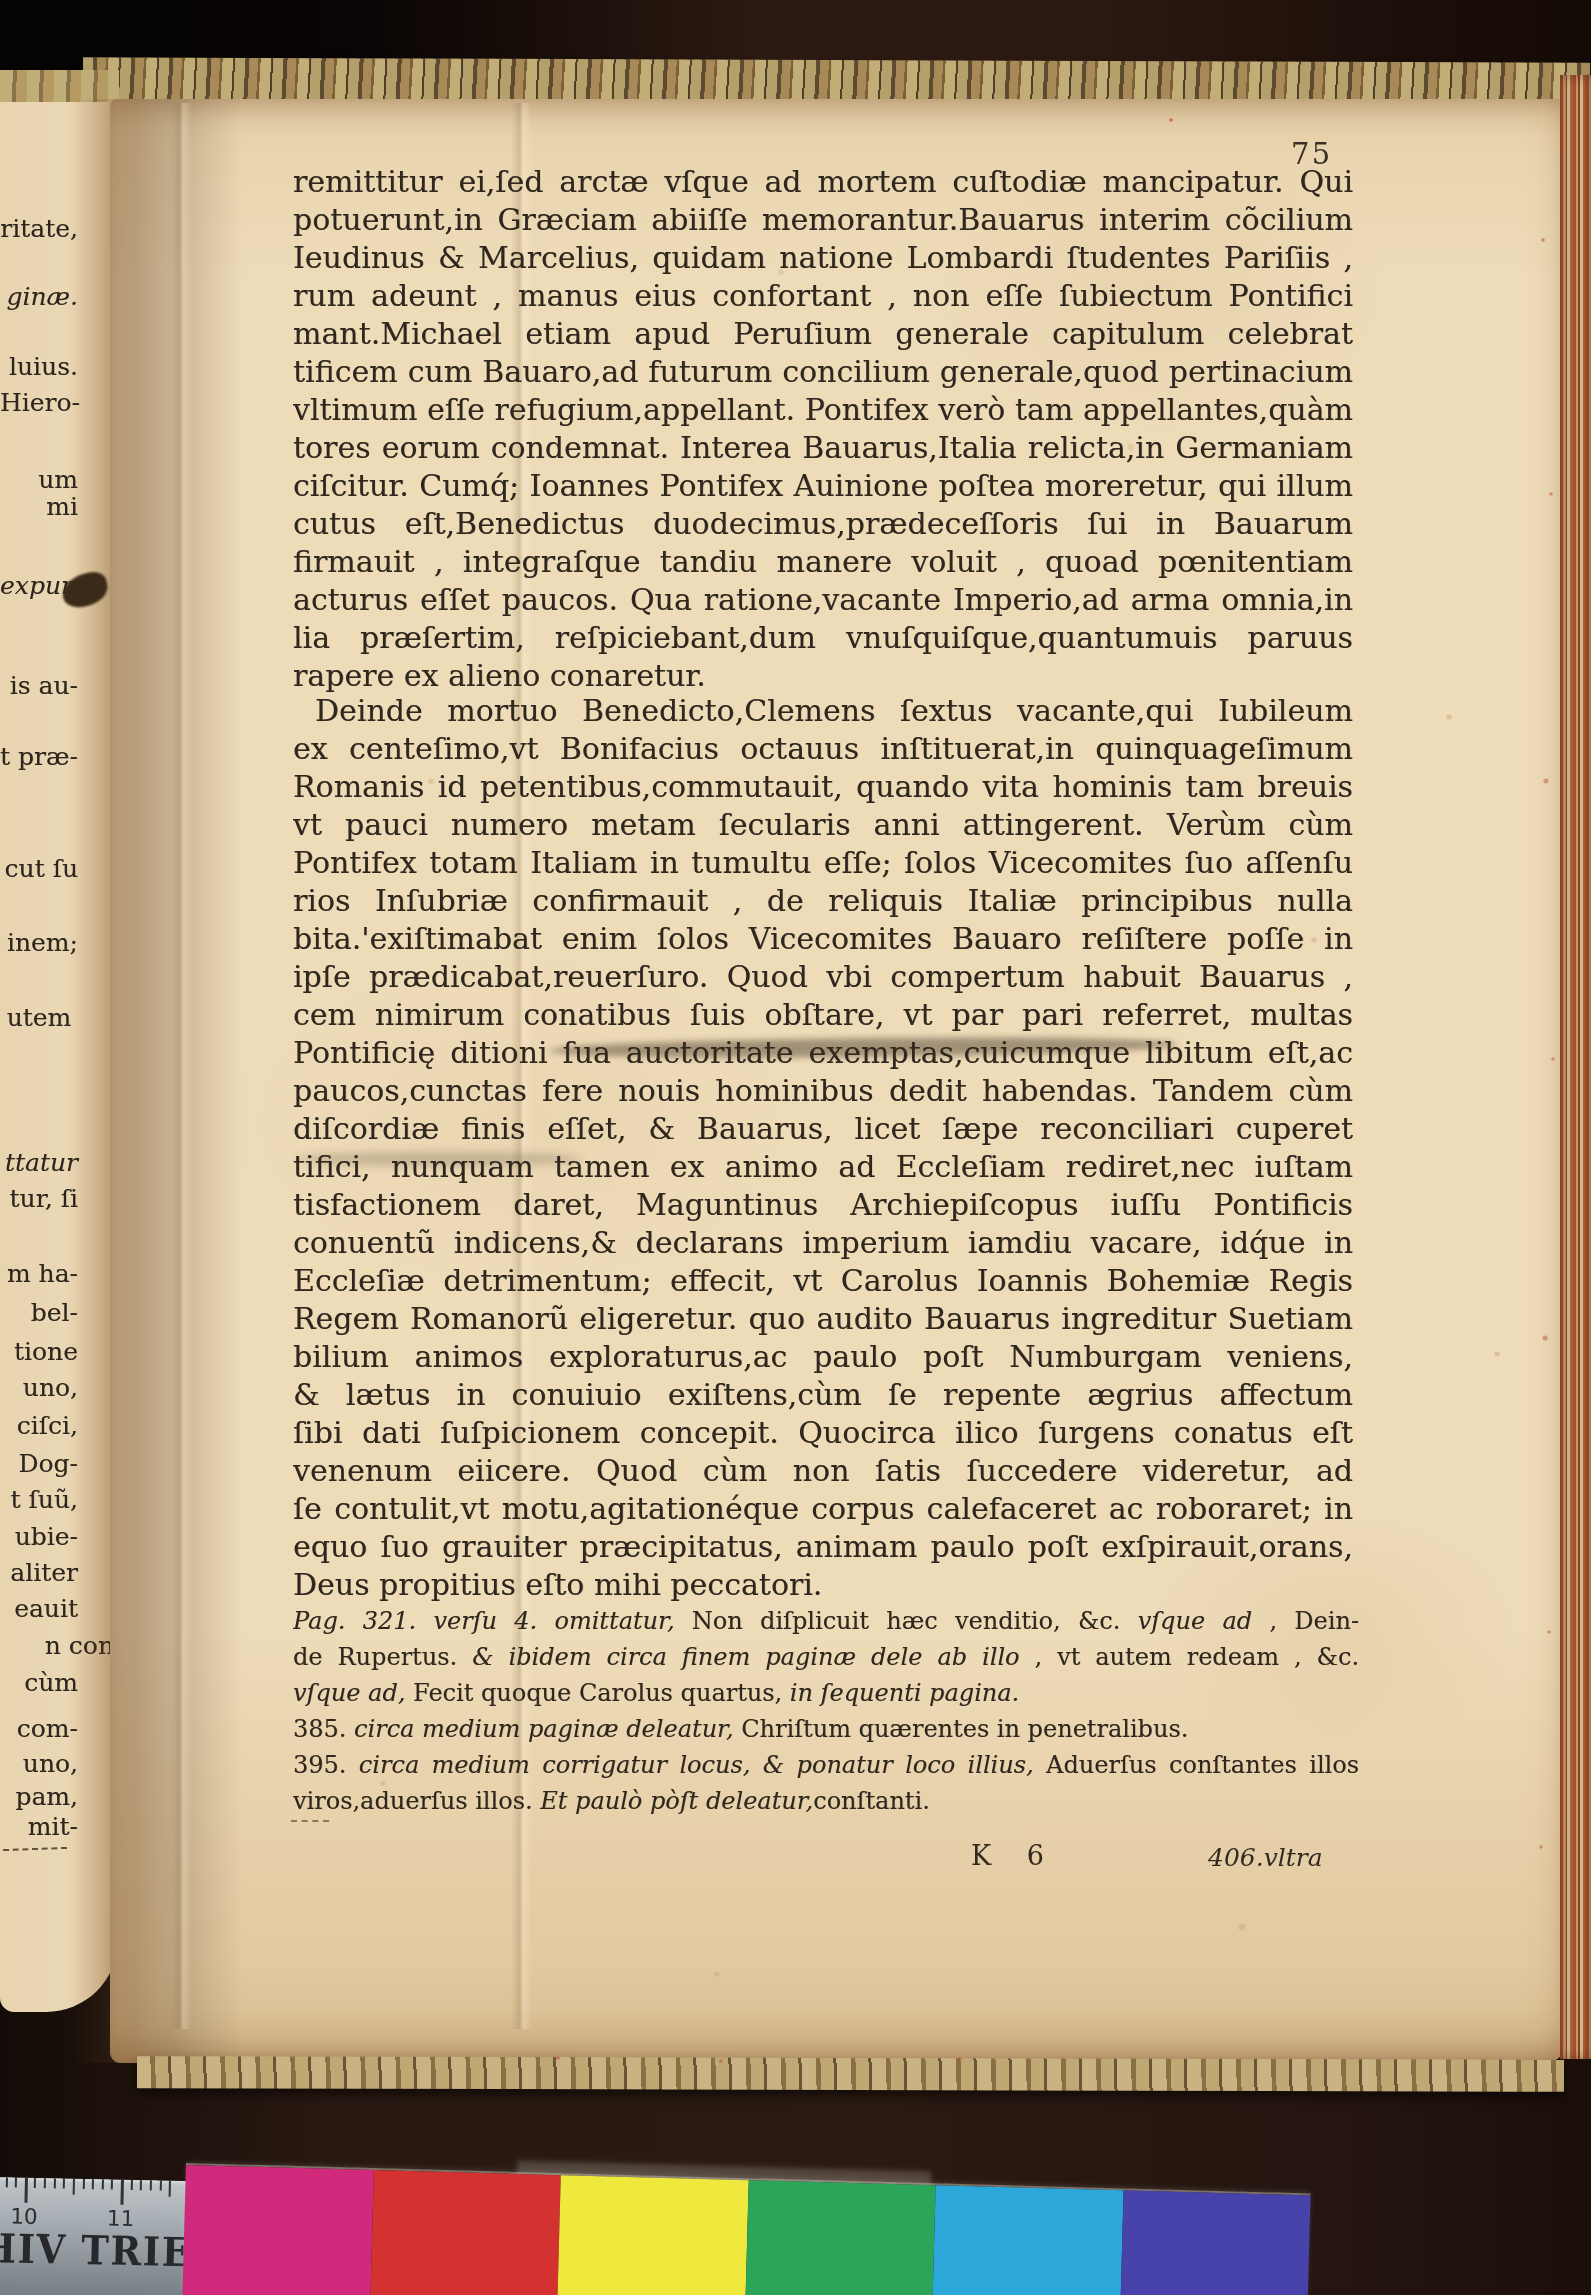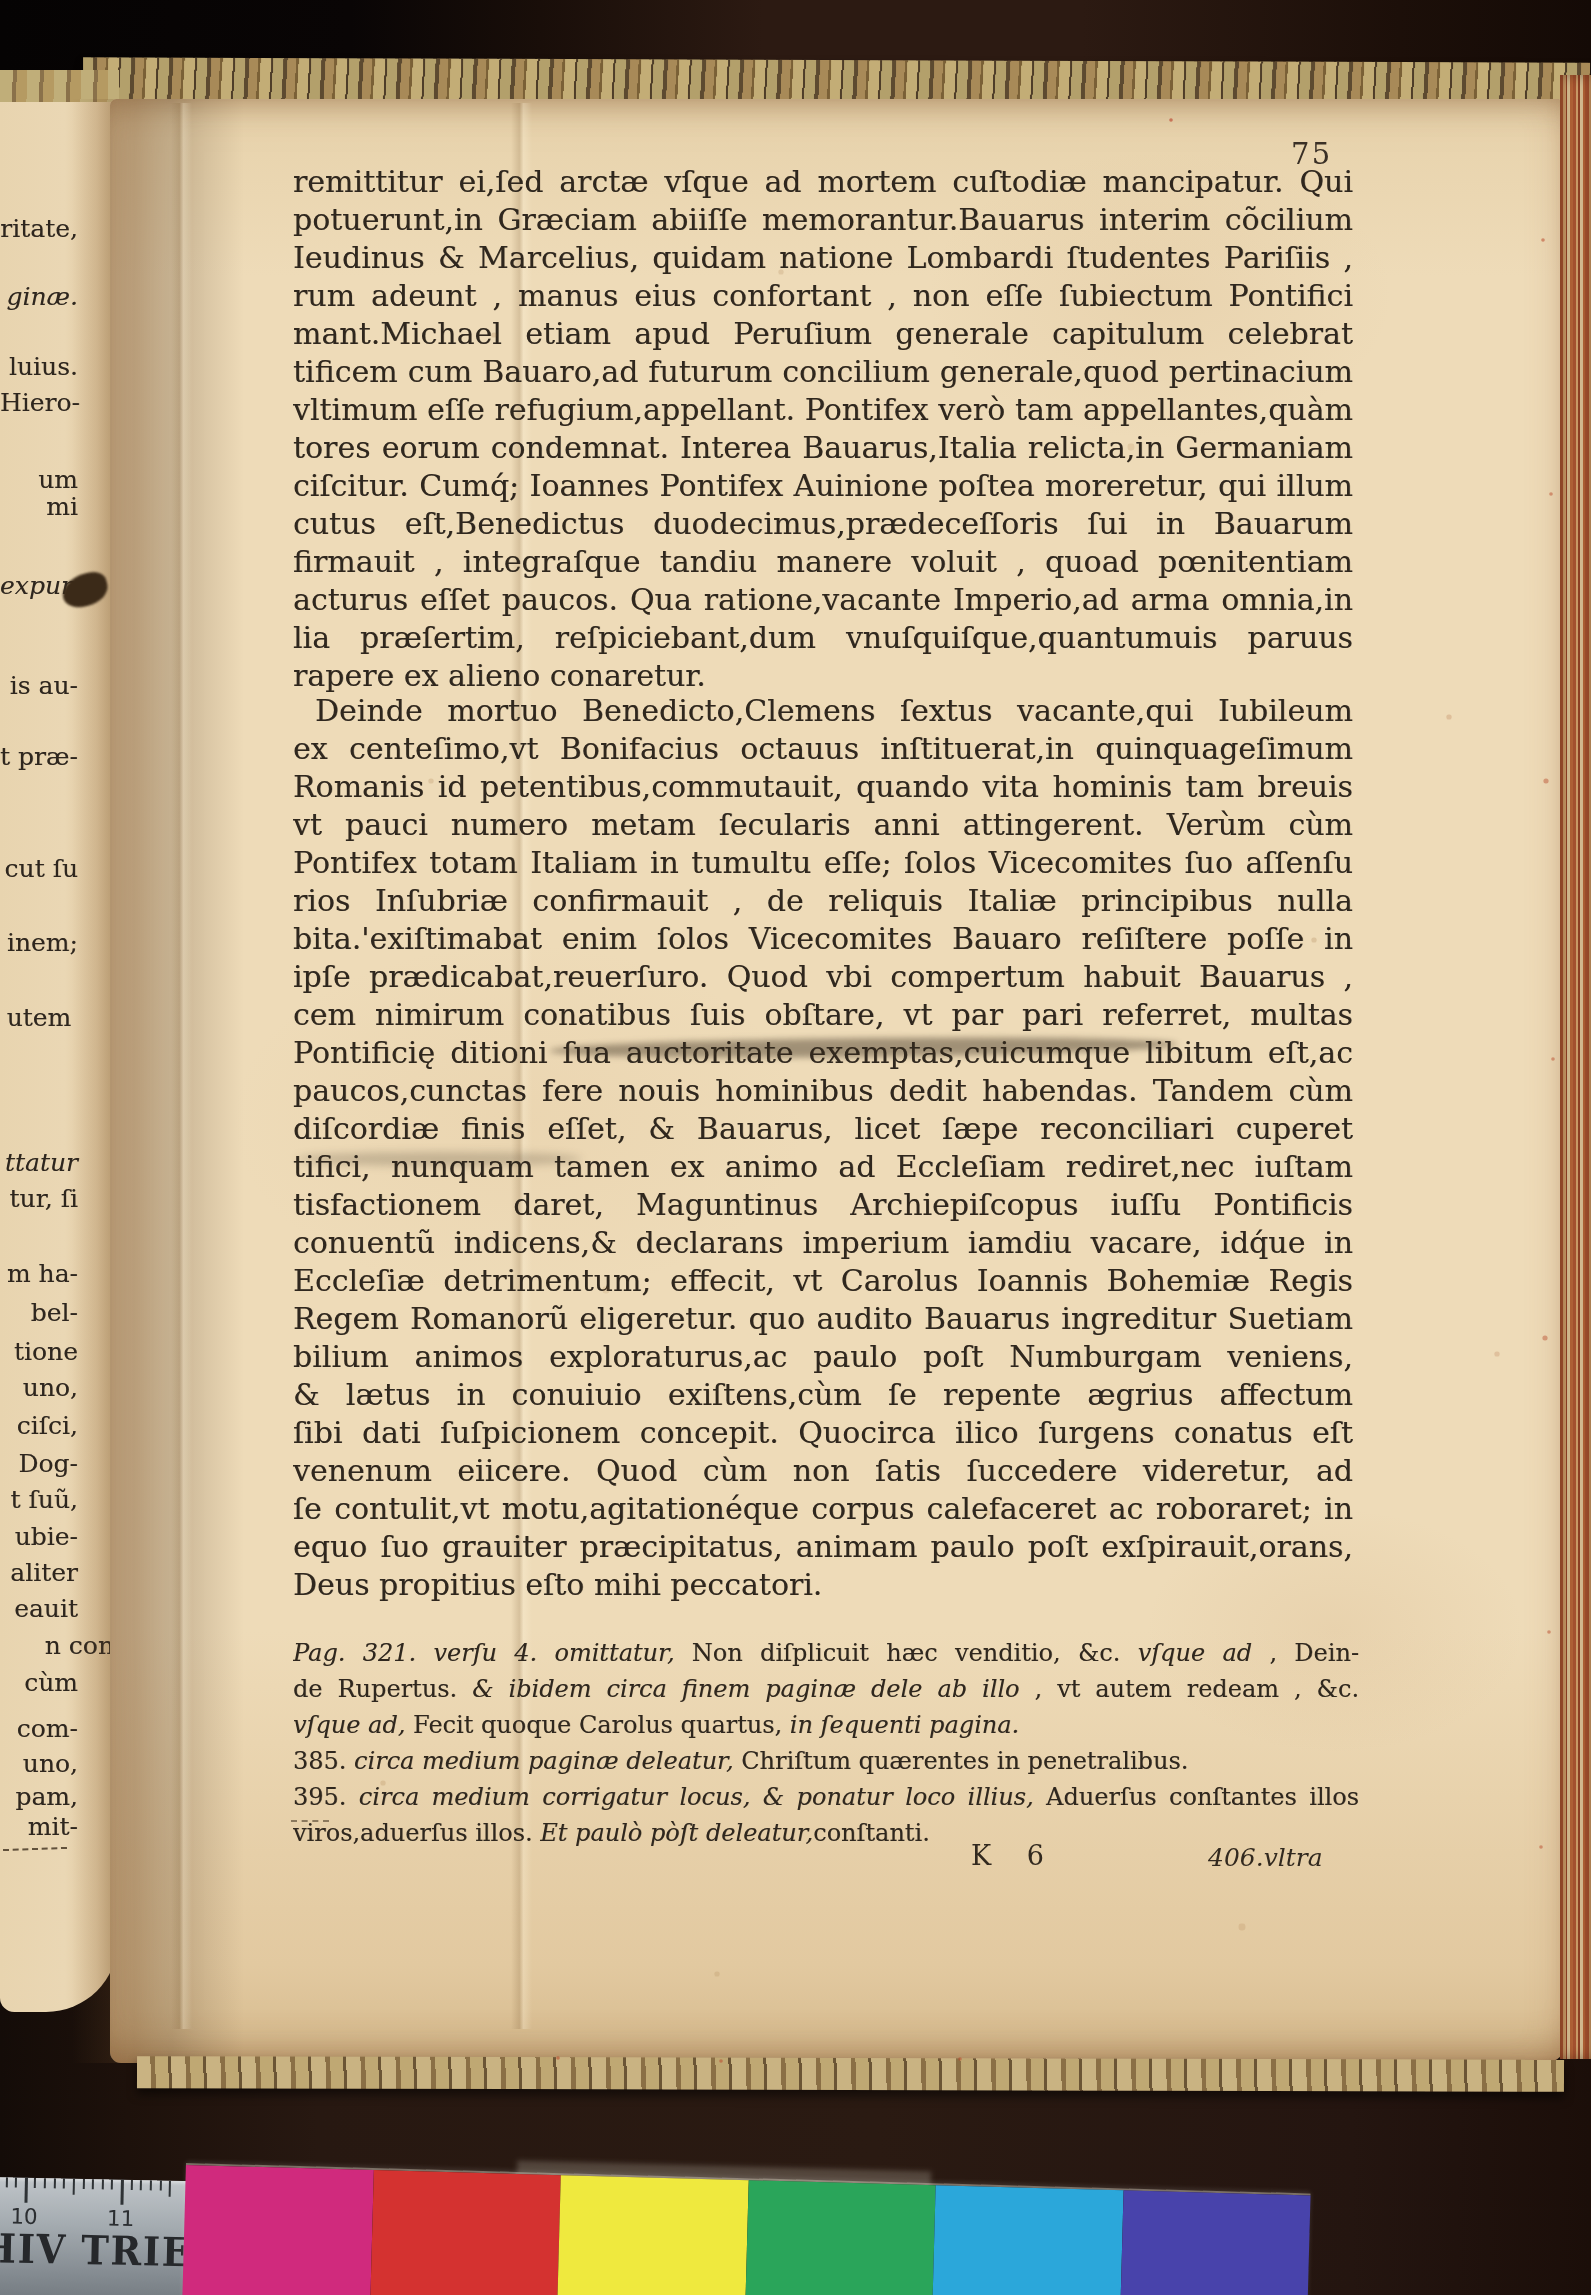--- a/index.html
+++ b/index.html
@@ -37,21 +37,21 @@
                 inset 0 -29px 38px -22px rgba(125,82,44,.45),
                 inset 41px 0 64px -24px rgba(140,95,55,.50);}
   .gutter{position:absolute;left:72px;top:99px;width:239px;height:1964px;pointer-events:none;
      background:linear-gradient(90deg,rgba(80,52,26,0) 0%,rgba(110,75,40,.30) 26%,rgba(70,45,22,.22) 42%,rgba(0,0,0,0) 72%);}
   .crease{position:absolute;top:103px;height:1926px;width:20.7px;pointer-events:none;
      background:linear-gradient(90deg,transparent,rgba(120,88,48,.20) 40%,rgba(255,246,222,.28) 60%,transparent);}
   
   .fore-edge{position:absolute;left:1560px;top:75px;width:32px;height:1984px;
      background:repeating-linear-gradient(90deg,#a4512f 0 3.2px,#c99a66 3.2px 5.6px,#8e3f24 5.6px 7.2px,#d6bd92 7.2px 10.3px,#b06136 10.3px 12.7px);
      box-shadow:inset 0 0 14.3px rgba(60,25,10,.5);}
-  #para1{top:163px;} #para2{top:692px;} #errata{top:1603px;width:1066px;margin-top:32px;}
+  #para1{top:163px;} #para2{top:692px;} #errata{top:1603px;width:1066px;}
   .tb{position:absolute;left:293px;width:1060px;color:#2f271e;text-shadow:0.4px 0.4px 0.6px rgba(47,39,30,.38);}
   .tl{height:38px;line-height:38px;font-size:30px;text-align:justify;text-align-last:justify;overflow:hidden;}
   .el{height:36px;line-height:36px;font-size:24px;text-align:justify;text-align-last:justify;overflow:hidden;}
   .noj{text-align-last:left;}
   .indent{text-indent:22px;}
   .pageno{position:absolute;left:1291px;top:137px;font-size:29px;color:#3a3026;letter-spacing:2.4px;}
   .sig{position:absolute;left:971px;top:1840px;font-size:27px;color:#32291f;word-spacing:27px;}
   .catchword{position:absolute;left:1208px;top:1843px;font-size:25px;font-style:italic;color:#32291f;}
   
   .smudge1{position:absolute;left:549px;top:1038px;width:629px;height:19px;background:rgba(52,40,26,.42);

